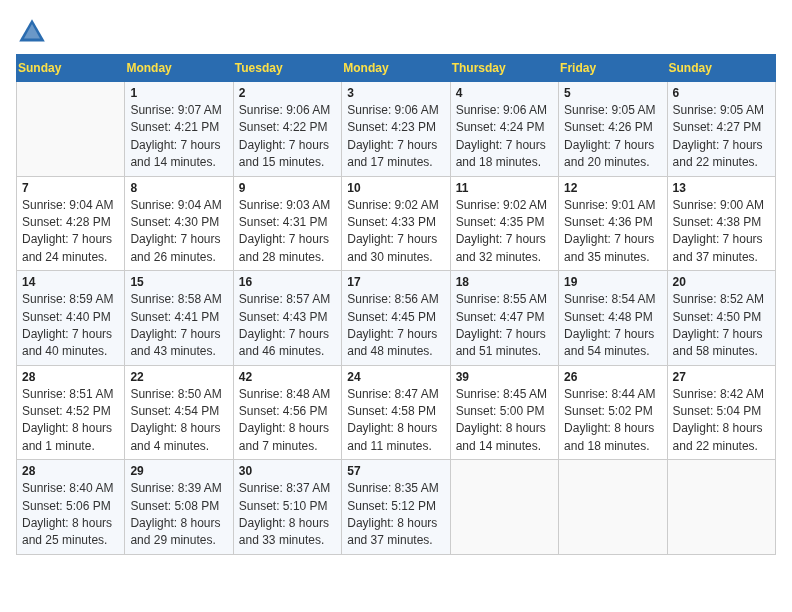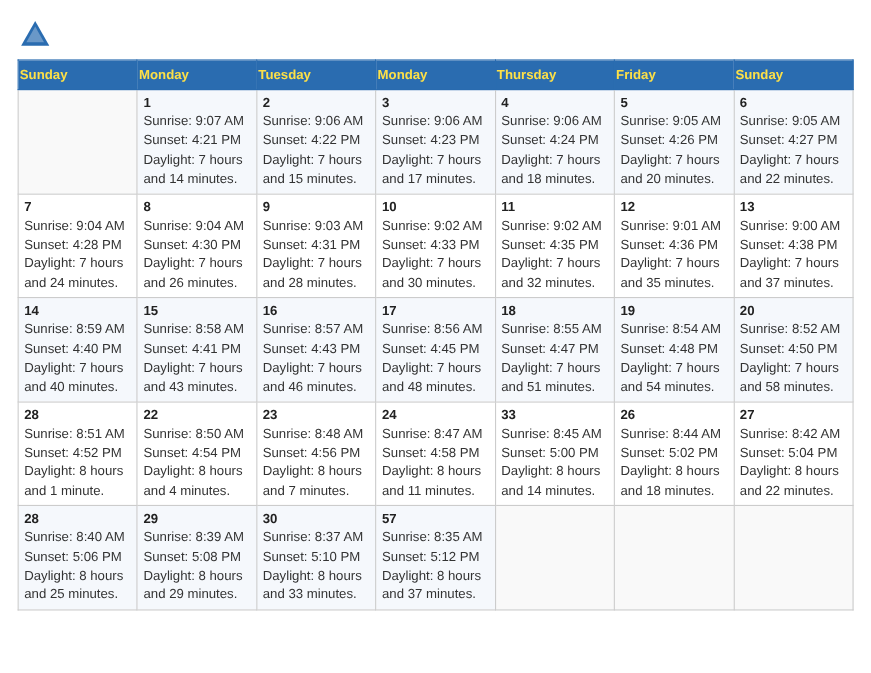--- a/index.html
+++ b/index.html
@@ -160,23 +160,23 @@
           <td><span class="day-num">15</span><span class="day-detail">Sunrise: 8:58 AM<br>Sunset: 4:41 PM<br>Daylight: 7 hours and 43 minutes.</span></td>
           <td><span class="day-num">16</span><span class="day-detail">Sunrise: 8:57 AM<br>Sunset: 4:43 PM<br>Daylight: 7 hours and 46 minutes.</span></td>
           <td><span class="day-num">17</span><span class="day-detail">Sunrise: 8:56 AM<br>Sunset: 4:45 PM<br>Daylight: 7 hours and 48 minutes.</span></td>
           <td><span class="day-num">18</span><span class="day-detail">Sunrise: 8:55 AM<br>Sunset: 4:47 PM<br>Daylight: 7 hours and 51 minutes.</span></td>
           <td><span class="day-num">19</span><span class="day-detail">Sunrise: 8:54 AM<br>Sunset: 4:48 PM<br>Daylight: 7 hours and 54 minutes.</span></td>
           <td><span class="day-num">20</span><span class="day-detail">Sunrise: 8:52 AM<br>Sunset: 4:50 PM<br>Daylight: 7 hours and 58 minutes.</span></td>
         </tr>
         <tr>
           <td><span class="day-num">28</span><span class="day-detail">Sunrise: 8:51 AM<br>Sunset: 4:52 PM<br>Daylight: 8 hours and 1 minute.</span></td>
           <td><span class="day-num">22</span><span class="day-detail">Sunrise: 8:50 AM<br>Sunset: 4:54 PM<br>Daylight: 8 hours and 4 minutes.</span></td>
-          <td><span class="day-num">23</span><span class="day-detail">Sunrise: 8:48 AM<br>Sunset: 4:56 PM<br>Daylight: 8 hours and 7 minutes.</span></td>
+          <td><span class="day-num">42</span><span class="day-detail">Sunrise: 8:48 AM<br>Sunset: 4:56 PM<br>Daylight: 8 hours and 7 minutes.</span></td>
           <td><span class="day-num">24</span><span class="day-detail">Sunrise: 8:47 AM<br>Sunset: 4:58 PM<br>Daylight: 8 hours and 11 minutes.</span></td>
-          <td><span class="day-num">33</span><span class="day-detail">Sunrise: 8:45 AM<br>Sunset: 5:00 PM<br>Daylight: 8 hours and 14 minutes.</span></td>
+          <td><span class="day-num">39</span><span class="day-detail">Sunrise: 8:45 AM<br>Sunset: 5:00 PM<br>Daylight: 8 hours and 14 minutes.</span></td>
           <td><span class="day-num">26</span><span class="day-detail">Sunrise: 8:44 AM<br>Sunset: 5:02 PM<br>Daylight: 8 hours and 18 minutes.</span></td>
           <td><span class="day-num">27</span><span class="day-detail">Sunrise: 8:42 AM<br>Sunset: 5:04 PM<br>Daylight: 8 hours and 22 minutes.</span></td>
         </tr>
         <tr>
           <td><span class="day-num">28</span><span class="day-detail">Sunrise: 8:40 AM<br>Sunset: 5:06 PM<br>Daylight: 8 hours and 25 minutes.</span></td>
           <td><span class="day-num">29</span><span class="day-detail">Sunrise: 8:39 AM<br>Sunset: 5:08 PM<br>Daylight: 8 hours and 29 minutes.</span></td>
           <td><span class="day-num">30</span><span class="day-detail">Sunrise: 8:37 AM<br>Sunset: 5:10 PM<br>Daylight: 8 hours and 33 minutes.</span></td>
           <td><span class="day-num">57</span><span class="day-detail">Sunrise: 8:35 AM<br>Sunset: 5:12 PM<br>Daylight: 8 hours and 37 minutes.</span></td>
           <td class="empty-cell"></td>
           <td class="empty-cell"></td>

